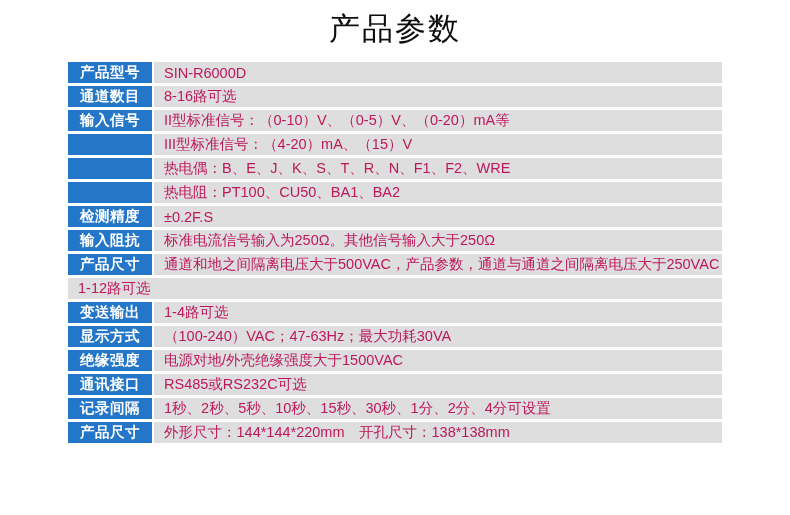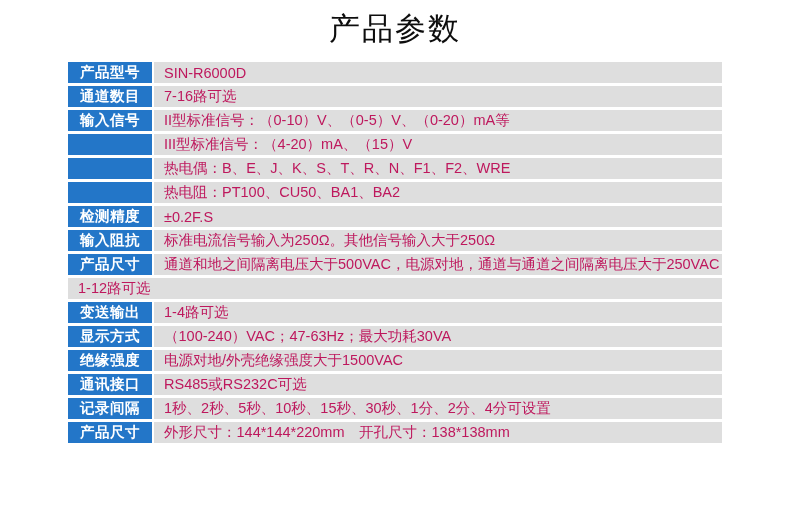--- a/index.html
+++ b/index.html
@@ -75,21 +75,21 @@
   <div class="spec-table">
 
     <div class="row">
       <div class="cell-label">产品型号</div>
       <div class="cell-value">SIN-R6000D</div>
     </div>
 
 
     <div class="row">
       <div class="cell-label">通道数目</div>
-      <div class="cell-value">7-16路可选</div>
+      <div class="cell-value">8-16路可选</div>
     </div>
 
     <div class="row">
       <div class="cell-label">输入信号</div>
       <div class="cell-value">II型标准信号：（0-10）V、（0-5）V、（0-20）mA等</div>
     </div>
 
     <div class="row">
       <div class="cell-label"></div>
       <div class="cell-value">III型标准信号：（4-20）mA、（15）V</div>
@@ -110,21 +110,21 @@
       <div class="cell-value">±0.2F.S</div>
     </div>
 
     <div class="row">
       <div class="cell-label">输入阻抗</div>
       <div class="cell-value">标准电流信号输入为250Ω。其他信号输入大于250Ω</div>
     </div>
 
     <div class="row">
       <div class="cell-label">产品尺寸</div>
-      <div class="cell-value">通道和地之间隔离电压大于500VAC，电源对地，通道与通道之间隔离电压大于250VAC</div>
+      <div class="cell-value">通道和地之间隔离电压大于500VAC，产品参数，通道与通道之间隔离电压大于250VAC</div>
     </div>
 
     <div class="row">
       <div class="cell-value">1-12路可选</div>
     </div>
 
     <div class="row">
       <div class="cell-label">变送输出</div>
       <div class="cell-value">1-4路可选</div>
     </div>

